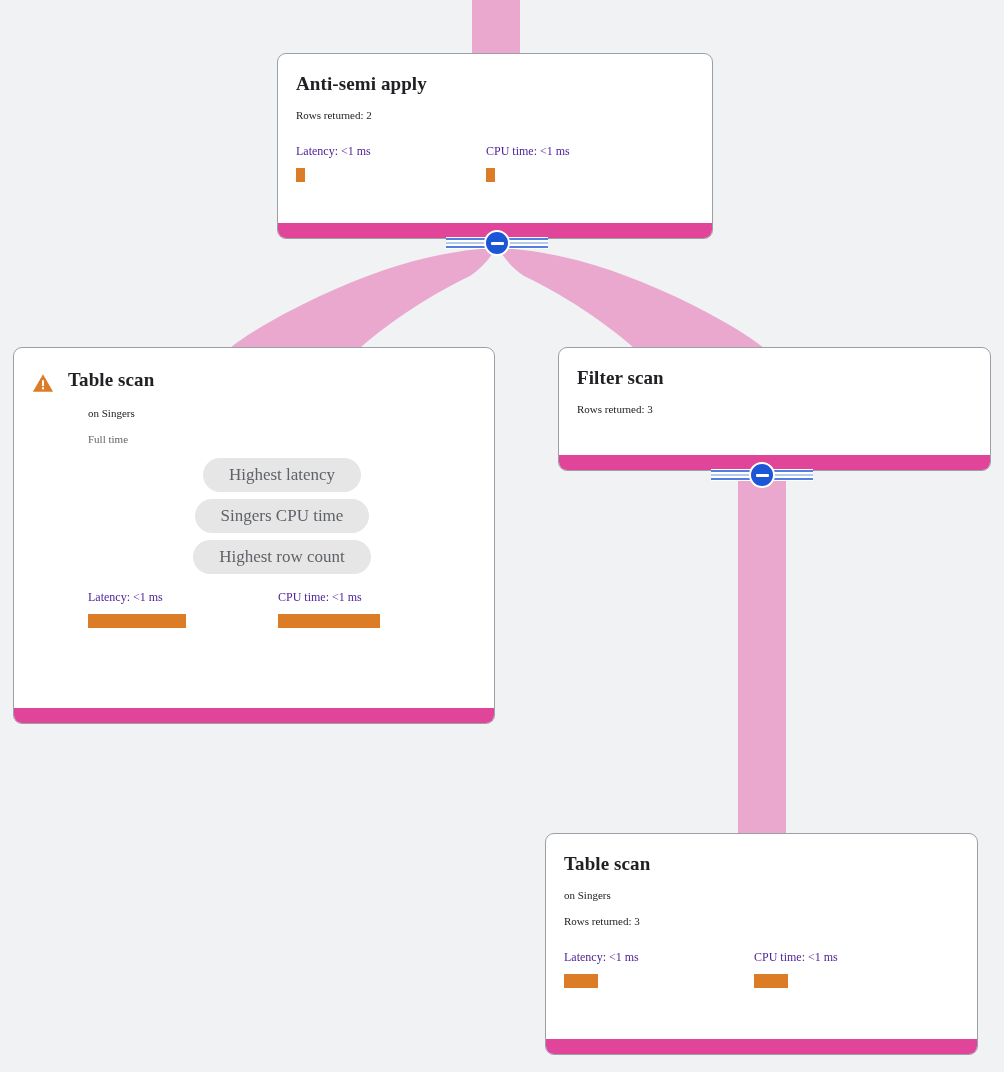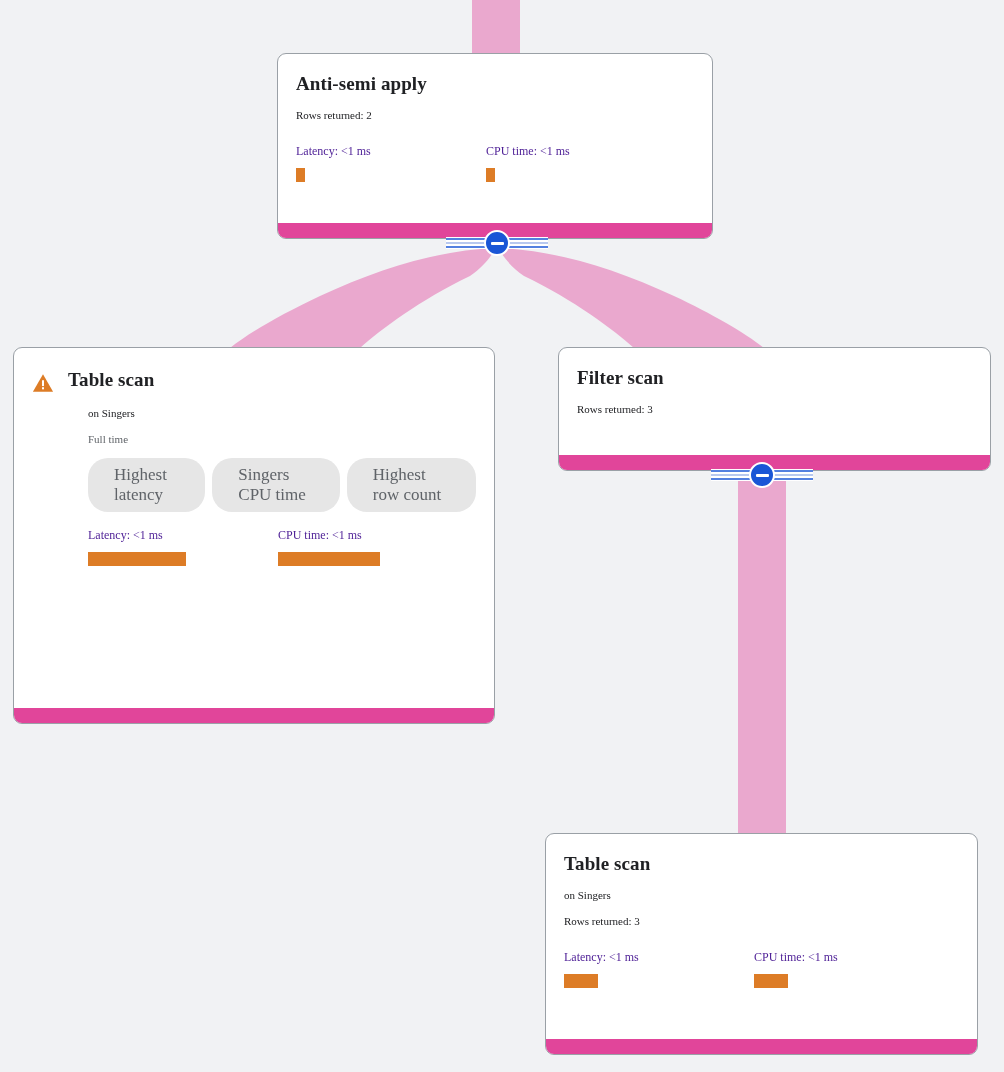--- a/index.html
+++ b/index.html
@@ -74,21 +74,21 @@
     line-height: 26px;
     margin-top: 6px;
   }
   .node-sub.muted {
     color: #5f6368;
     margin-top: 0;
   }
   .badges {
     margin-top: 6px;
     display: flex;
-    flex-direction: row;
+    flex-direction: column;
     align-items: center;
     gap: 7px;
   }
   .badge {
     background: #e6e6e6;
     color: #5f6368;
     border-radius: 20px;
     font-size: 17px;
     line-height: 20px;
     padding: 7px 26px;

